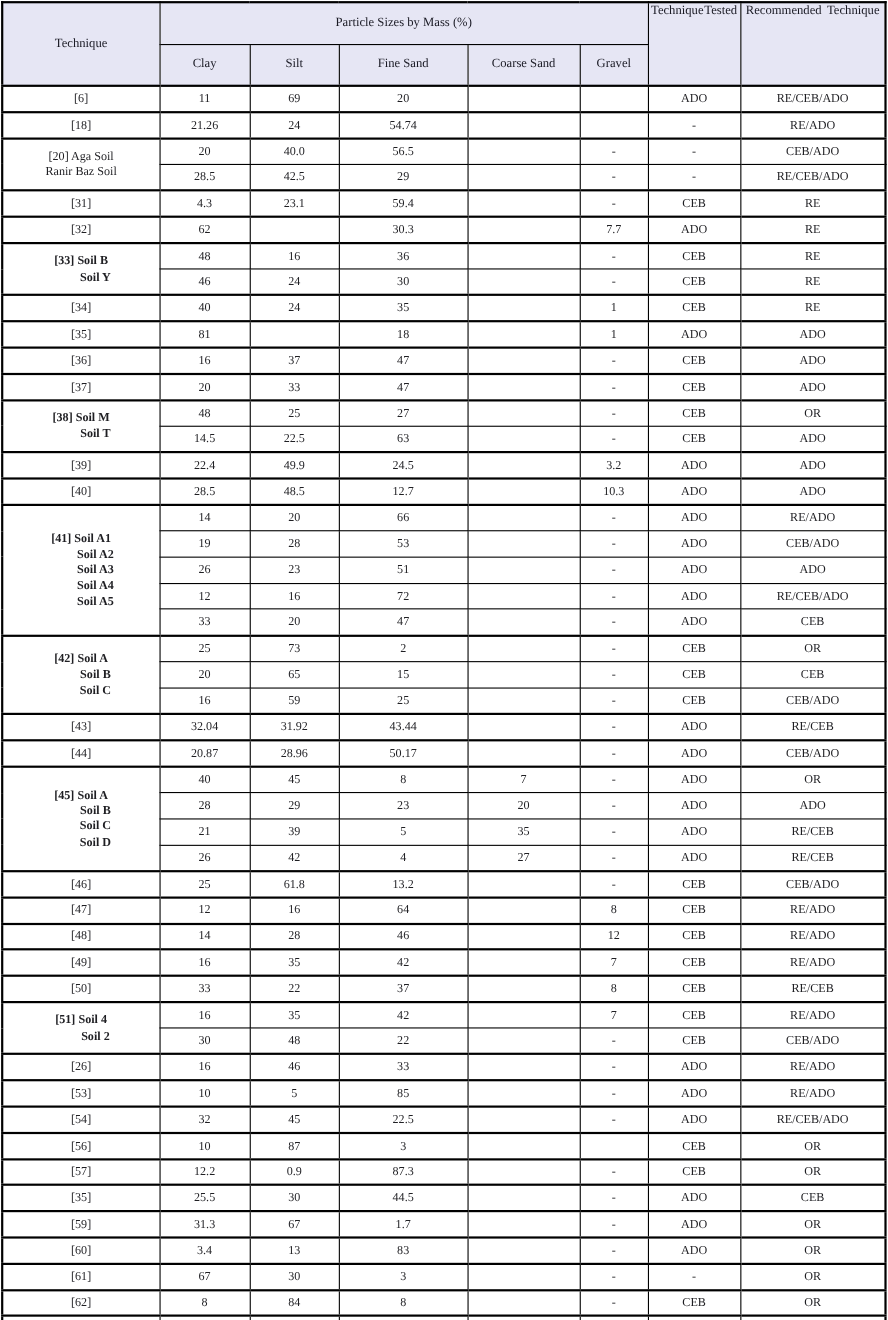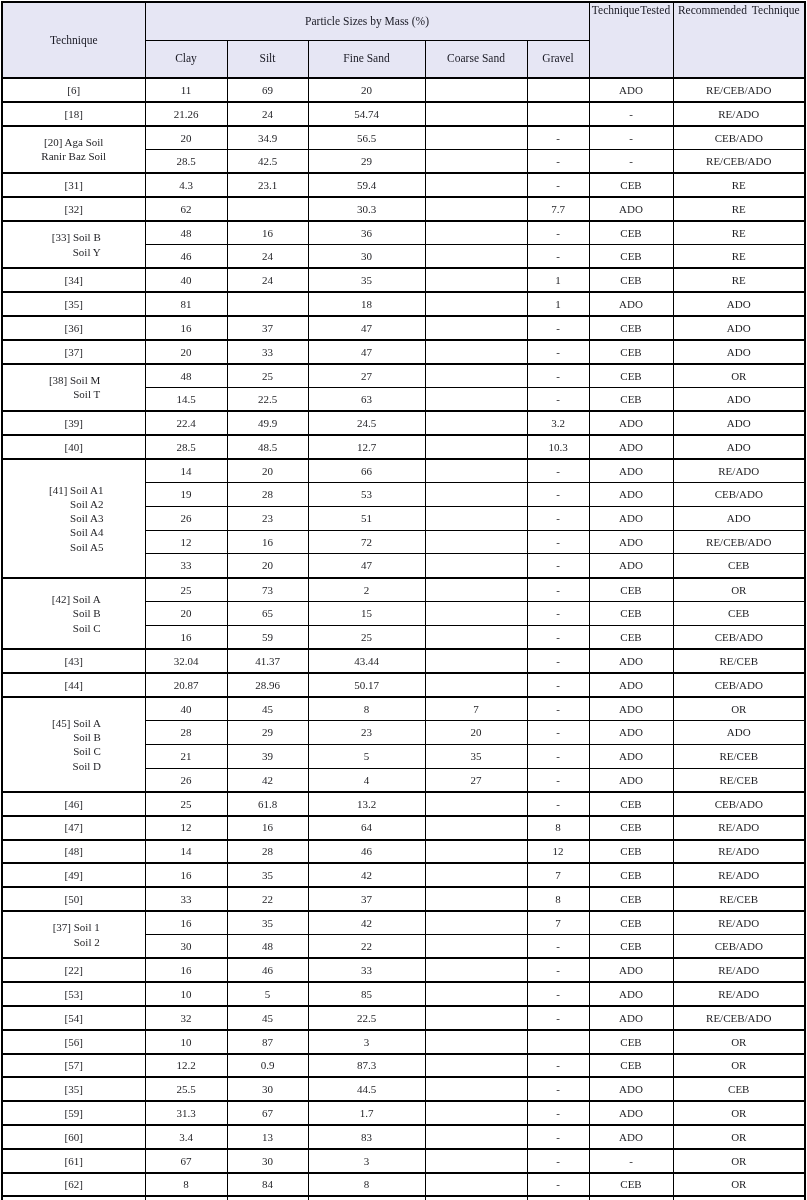--- a/index.html
+++ b/index.html
@@ -35,21 +35,21 @@
   thead tr{height:28px;}
   .two-line{
     display:flex;flex-direction:row;justify-content:space-around;
     height:74px;
   }
   tbody tr{height:23.8px;}
   tbody tr.group-start td{border-top:2px solid var(--border,#000);}
   tbody tr:first-child td{border-top:2px solid var(--border,#000);}
   td.ref-cell{padding:1px 2px;}
   .ref-wrap{display:inline-block;text-align:center;}
-  .ref-wrap.hang{text-align:right;}
+  .ref-wrap.hang{text-align:center;font-weight:bold;}
   .ref-wrap.hang .ref-line.indent{padding-left:26px;}
 </style>
 </head>
 <body>
 
 <div class="page">
   <table>
     <colgroup>
       <col class="c-ref">
         <col class="c-clay">
@@ -102,21 +102,21 @@
           <td>24</td>
           <td>54.74</td>
           <td></td>
           <td></td>
           <td>-</td>
           <td>RE/ADO</td>
         </tr>
         <tr class="group-start">
           <td rowspan="2" class="ref-cell"><div class="ref-wrap"><div class="ref-line">[20] Aga Soil</div><div class="ref-line">Ranir Baz Soil</div></div></td>
           <td>20</td>
-          <td>34.9</td>
+          <td>40.0</td>
           <td>56.5</td>
           <td></td>
           <td>-</td>
           <td>-</td>
           <td>CEB/ADO</td>
         </tr>
         <tr>
           <td>28.5</td>
           <td>42.5</td>
           <td>29</td>
@@ -313,21 +313,21 @@
           <td>59</td>
           <td>25</td>
           <td></td>
           <td>-</td>
           <td>CEB</td>
           <td>CEB/ADO</td>
         </tr>
         <tr class="group-start">
           <td rowspan="1" class="ref-cell"><div class="ref-wrap"><div class="ref-line">[43]</div></div></td>
           <td>32.04</td>
-          <td>41.37</td>
+          <td>31.92</td>
           <td>43.44</td>
           <td></td>
           <td>-</td>
           <td>ADO</td>
           <td>RE/CEB</td>
         </tr>
         <tr class="group-start">
           <td rowspan="1" class="ref-cell"><div class="ref-wrap"><div class="ref-line">[44]</div></div></td>
           <td>20.87</td>
           <td>28.96</td>
@@ -418,40 +418,40 @@
           <td rowspan="1" class="ref-cell"><div class="ref-wrap"><div class="ref-line">[50]</div></div></td>
           <td>33</td>
           <td>22</td>
           <td>37</td>
           <td></td>
           <td>8</td>
           <td>CEB</td>
           <td>RE/CEB</td>
         </tr>
         <tr class="group-start">
-          <td rowspan="2" class="ref-cell"><div class="ref-wrap hang"><div class="ref-line">[37] Soil 1</div><div class="ref-line indent">Soil 2</div></div></td>
+          <td rowspan="2" class="ref-cell"><div class="ref-wrap hang"><div class="ref-line">[51] Soil 4</div><div class="ref-line indent">Soil 2</div></div></td>
           <td>16</td>
           <td>35</td>
           <td>42</td>
           <td></td>
           <td>7</td>
           <td>CEB</td>
           <td>RE/ADO</td>
         </tr>
         <tr>
           <td>30</td>
           <td>48</td>
           <td>22</td>
           <td></td>
           <td>-</td>
           <td>CEB</td>
           <td>CEB/ADO</td>
         </tr>
         <tr class="group-start">
-          <td rowspan="1" class="ref-cell"><div class="ref-wrap"><div class="ref-line">[22]</div></div></td>
+          <td rowspan="1" class="ref-cell"><div class="ref-wrap"><div class="ref-line">[26]</div></div></td>
           <td>16</td>
           <td>46</td>
           <td>33</td>
           <td></td>
           <td>-</td>
           <td>ADO</td>
           <td>RE/ADO</td>
         </tr>
         <tr class="group-start">
           <td rowspan="1" class="ref-cell"><div class="ref-wrap"><div class="ref-line">[53]</div></div></td>

